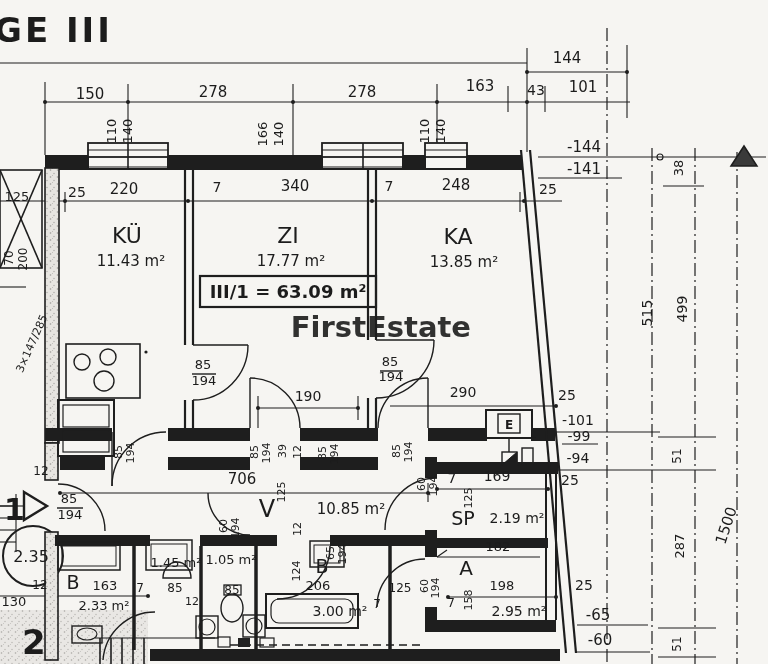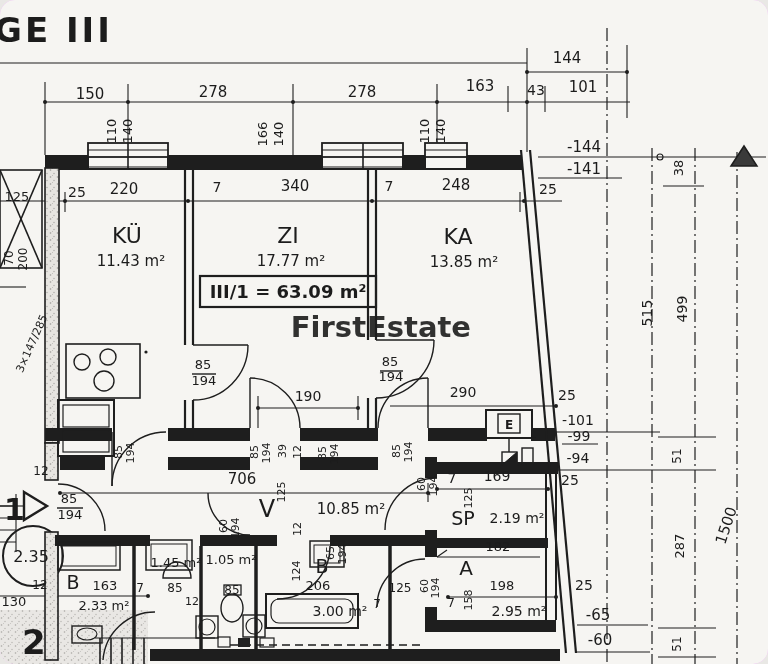--- a/index.html
+++ b/index.html
@@ -1,17 +1,17 @@
 <!DOCTYPE html>
 <html><head>
 <meta charset="utf-8">
 <style>
   html,body{margin:0;padding:0;background:#e9e8e5;}
   #stage{width:768px;height:664px;position:relative;background:#f0abfc;overflow:hidden;
-         font-family:"DejaVu Sans",sans-serif;border-radius:15px;}
+         font-family:"DejaVu Sans",sans-serif;}
   svg{display:block}
   text{fill:#1c1c1c;font-family:"DejaVu Sans",sans-serif;}
   .ink{stroke:#1e1e1e;fill:none;}
   .thin{stroke-width:1.1;}
   .med{stroke-width:1.6;}
   .wall{fill:#1e1e1e;stroke:none;}
   .dash{stroke-dasharray:13 4 2 4;stroke-width:1.2;}
   .dot{fill:#1e1e1e;stroke:none;}
 </style>
 </head>

